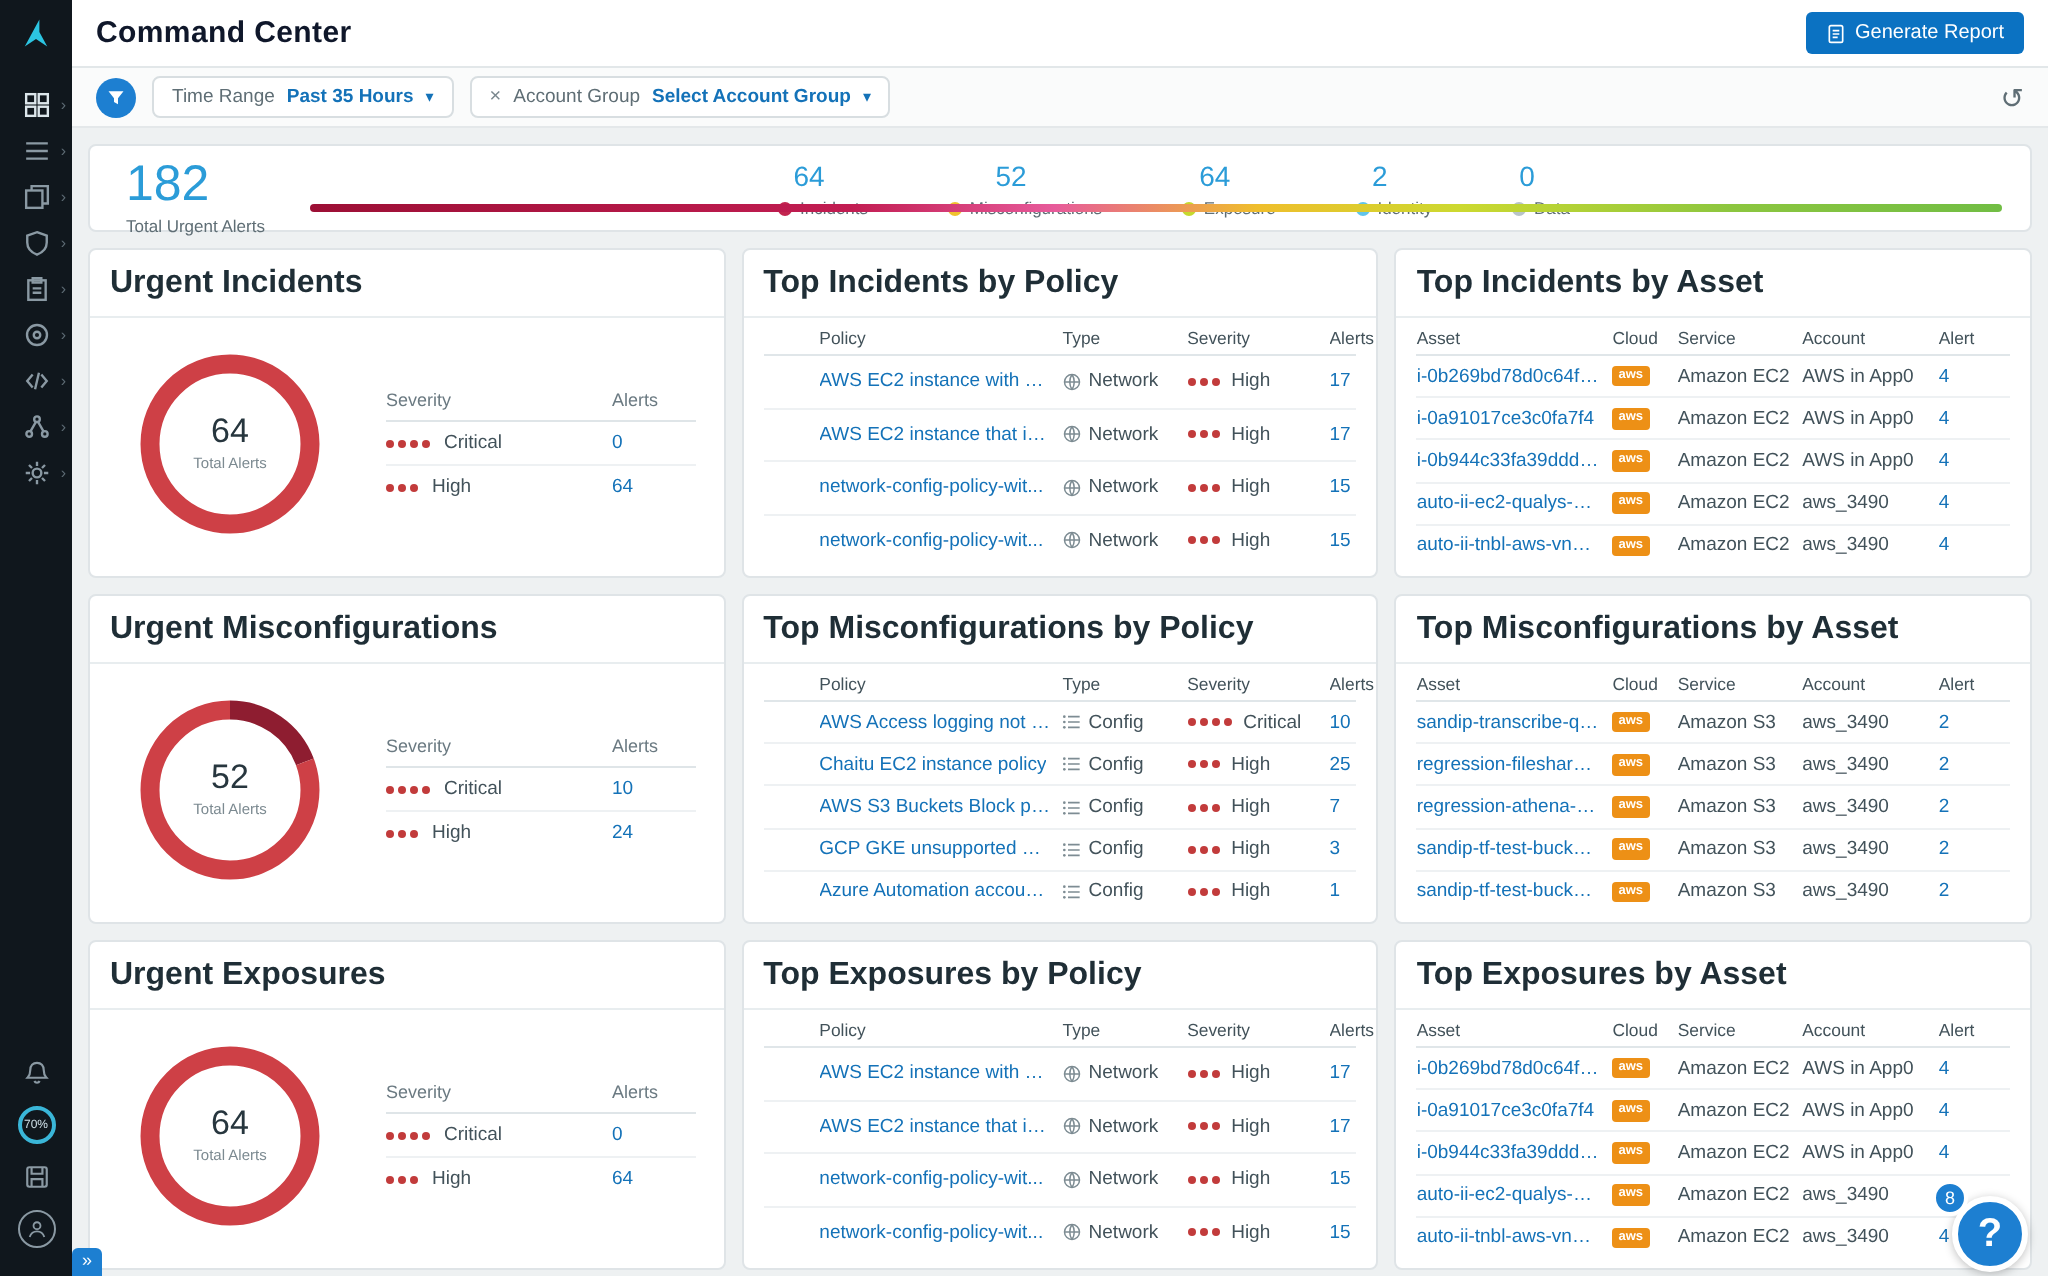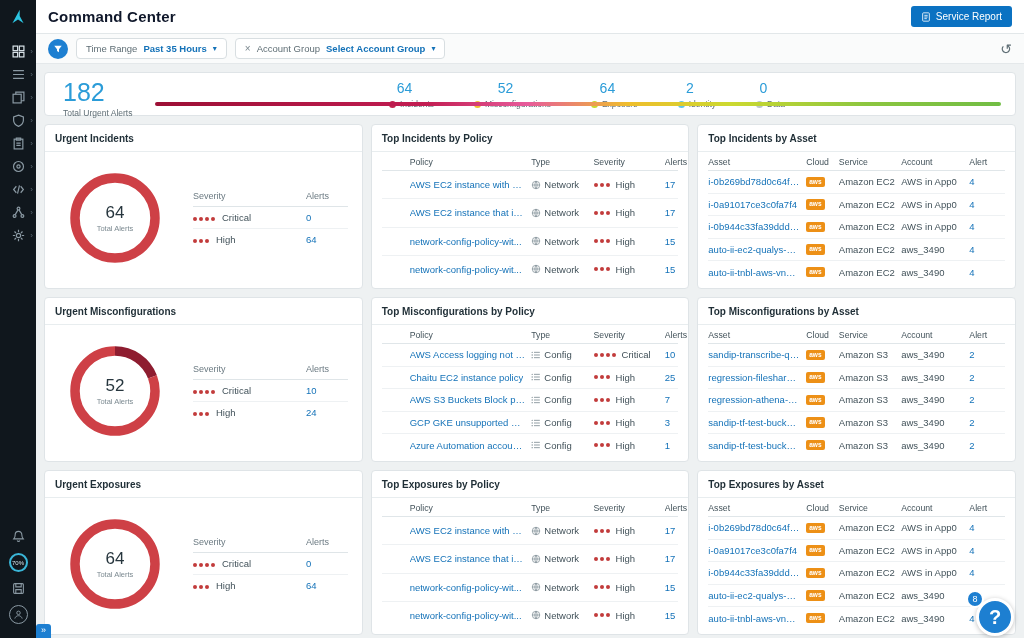--- a/index.html
+++ b/index.html
@@ -66,21 +66,21 @@
   .stat-num { font-size:14px; color:#2b9cd8; line-height:1; }
   .stat-lab { display:flex; align-items:center; gap:4px; font-size:8.5px; color:#5f6e75; margin-top:4px;padding-left:14px; }
   .stat-dot { width:7px; height:7px; border-radius:50%; background:#ccc; flex:none; }
   .gbar { position:absolute; left:110px; right:14px; bottom:9px; height:4px; border-radius:2px; }
 
   
   .grid { display:grid; grid-template-columns:1fr 1fr 1fr; gap:8px; grid-auto-rows:165px; }
   .card { background:#fff; border:1px solid #dfe4e7; border-radius:4px; overflow:hidden;
     display:flex; flex-direction:column; }
   .card-h { padding:8px 10px 7px; border-bottom:1px solid #e8edef; flex:none; }
-  .card-h h2 { margin:0; font-size:10px; color:#1f2e36; }
+  .card-h h2 { margin:0; font-size:16px; color:#1f2e36; }
 
   
   .donut-body { flex:1; display:flex; align-items:center; padding:0 8px 4px 20px; gap:28px; }
   .donut-wrap { position:relative; width:100px; height:100px; flex:none; cursor:pointer; }
   .donut-svg { position:absolute; inset:0; }
   .donut-svg svg { width:100%; height:100%; }
   .donut-center { position:absolute; inset:0; display:flex; flex-direction:column;
     align-items:center; justify-content:center; pointer-events:none; }
   .donut-num { font-size:17px; color:#27363e; line-height:1; }
   .donut-lbl { font-size:7.5px; color:#7c8a91; margin-top:3px; }
@@ -251,21 +251,21 @@
 <main>
   <header class="topbar">
     <h1 class="title">Command Center</h1>
     <button class="gen-btn">
       <svg class="gicon" viewBox="0 0 12 12">
           <g fill="none" stroke="#fff" stroke-width="1">
             <rect x="2" y="1" width="8" height="10" rx="1"></rect>
             <path d="M4 4h4M4 6h4M4 8h3"></path>
           </g>
         </svg>
-      <span>Service Report</span>
+      <span>Generate Report</span>
     </button>
   </header>
 
   <div class="filterbar">
     <div class="funnel">
       <svg viewBox="0 0 12 12">
           <path d="M1.5 2h9L7.2 6.2v3.6L4.8 8.4V6.2z" fill="#fff"></path>
         </svg>
     </div>
     <div class="pill">

